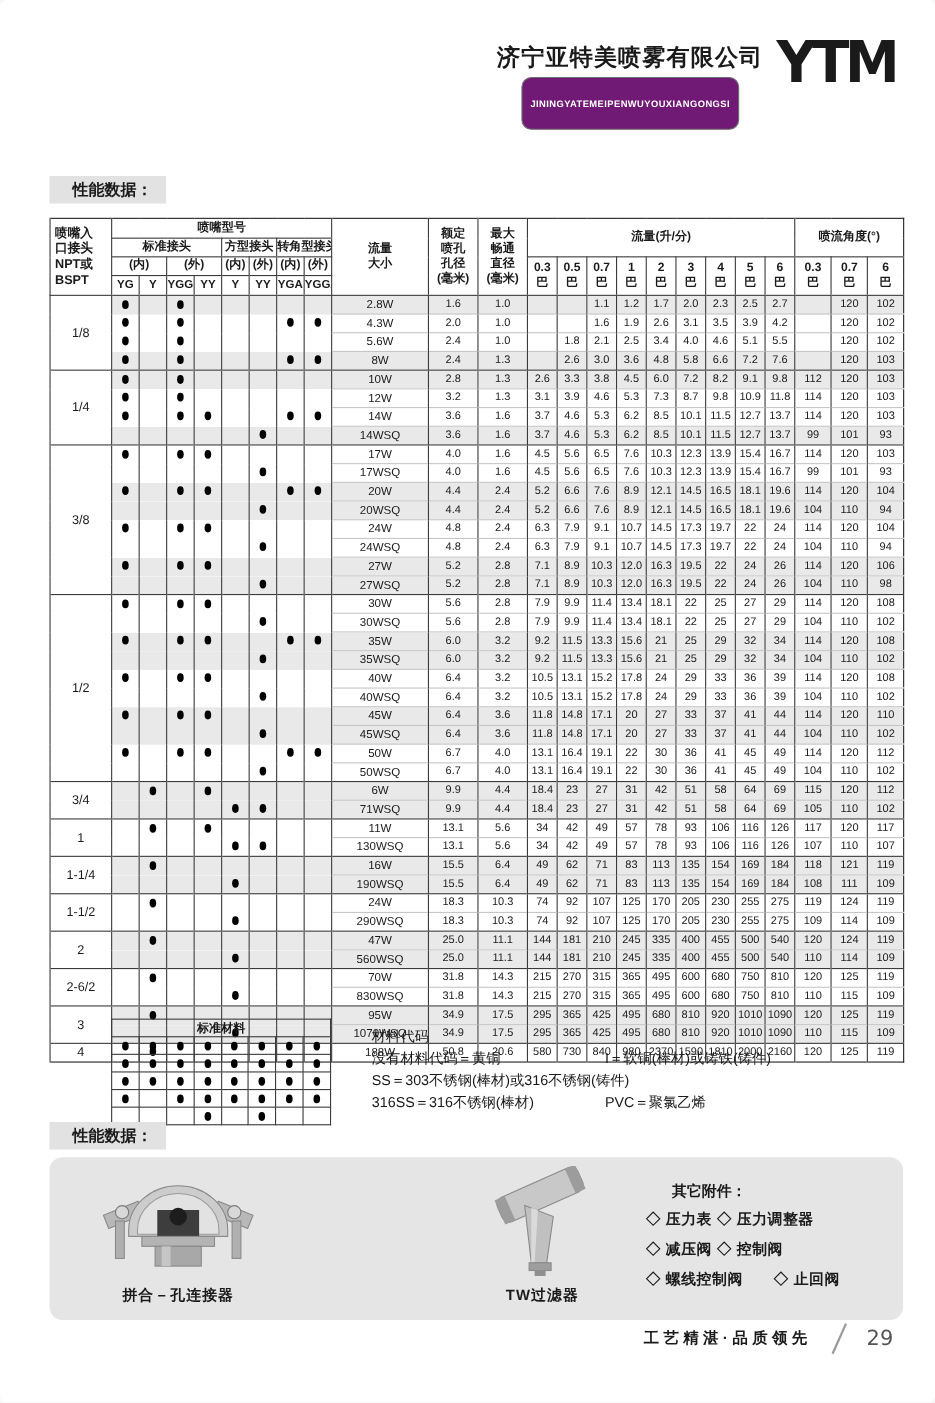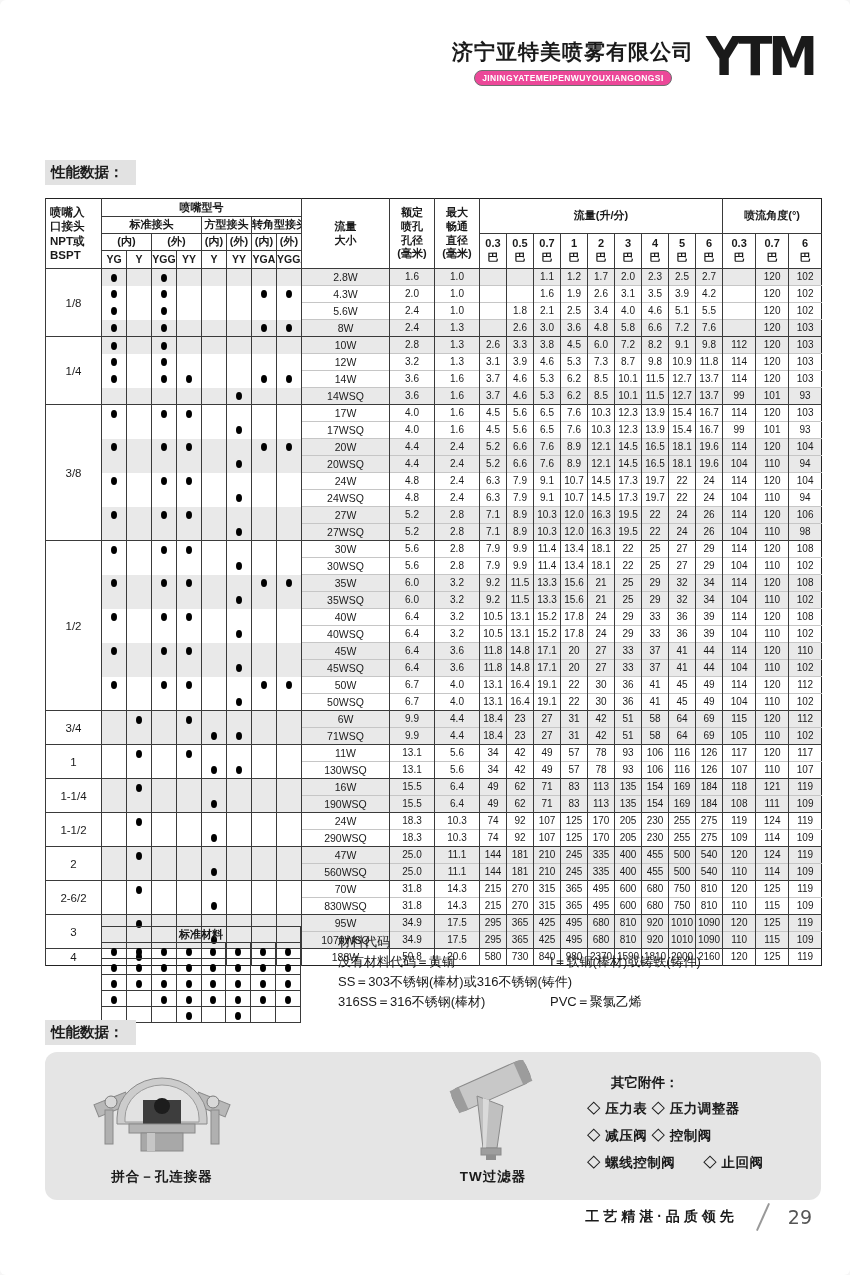--- a/index.html
+++ b/index.html
@@ -2,27 +2,27 @@
 <html><head>
 <meta charset="utf-8">
 <style>
   html,body{margin:0;padding:0;background:#f6f6f6;}
   .page{position:relative;width:850px;height:1275px;margin:0 auto;background:#ffffff;
         font-family:"Liberation Sans",sans-serif;color:#1a1a1a;overflow:hidden;border-radius:6px;}
   
   .company{position:absolute;top:38px;right:36px;display:flex;align-items:flex-start;gap:12px;justify-content:flex-end;}
   .company-text{text-align:center;}
   .company-name{font-size:21px;font-weight:bold;letter-spacing:1px;white-space:nowrap;}
-  .company-pill{margin-top:4px;display:inline-block;background:#ec4899;color:#ffffff;
-                font-size:8.5px;font-weight:bold;letter-spacing:.4px;padding:2px 7px;
+  .company-pill{margin-top:4px;display:inline-block;background:#701a75;color:#ffffff;
+                font-size:8.5px;font-weight:bold;letter-spacing:.4px;padding:18px 7px;
                 border-radius:9px;border:1px solid #6f6f6f;white-space:nowrap;}
   .logo{font-family:"DejaVu Sans",sans-serif;font-weight:900;font-size:50px;line-height:.92;
         letter-spacing:-4px;margin-top:-4px;transform:scaleY(1.05);}
   
-  .sec-title{position:absolute;left:45px;background:#e2e2e2;padding:3px 12px 3px 6px;
+  .sec-title{position:absolute;left:45px;background:#e2e2e2;padding:3px 12px 3px 21px;
              font-size:14.5px;font-weight:bold;}
   #sec1{top:160px;}
   #sec2{top:1020px;}
   
   table{border-collapse:collapse;table-layout:fixed;}
   #main-table{position:absolute;left:45px;top:198px;width:776px;border:1.5px solid #222;padding-left:44px;}
   #main-table th,#main-table td{border-left:1px solid #3a3a3a;padding:0;text-align:center;
         vertical-align:middle;overflow:hidden;white-space:nowrap;}
   #main-table thead th{border-bottom:1px solid #3a3a3a;font-size:11px;line-height:1.25;background:#fff;}
   #main-table thead .inlet{text-align:left;padding-left:4px;font-size:11.5px;}

